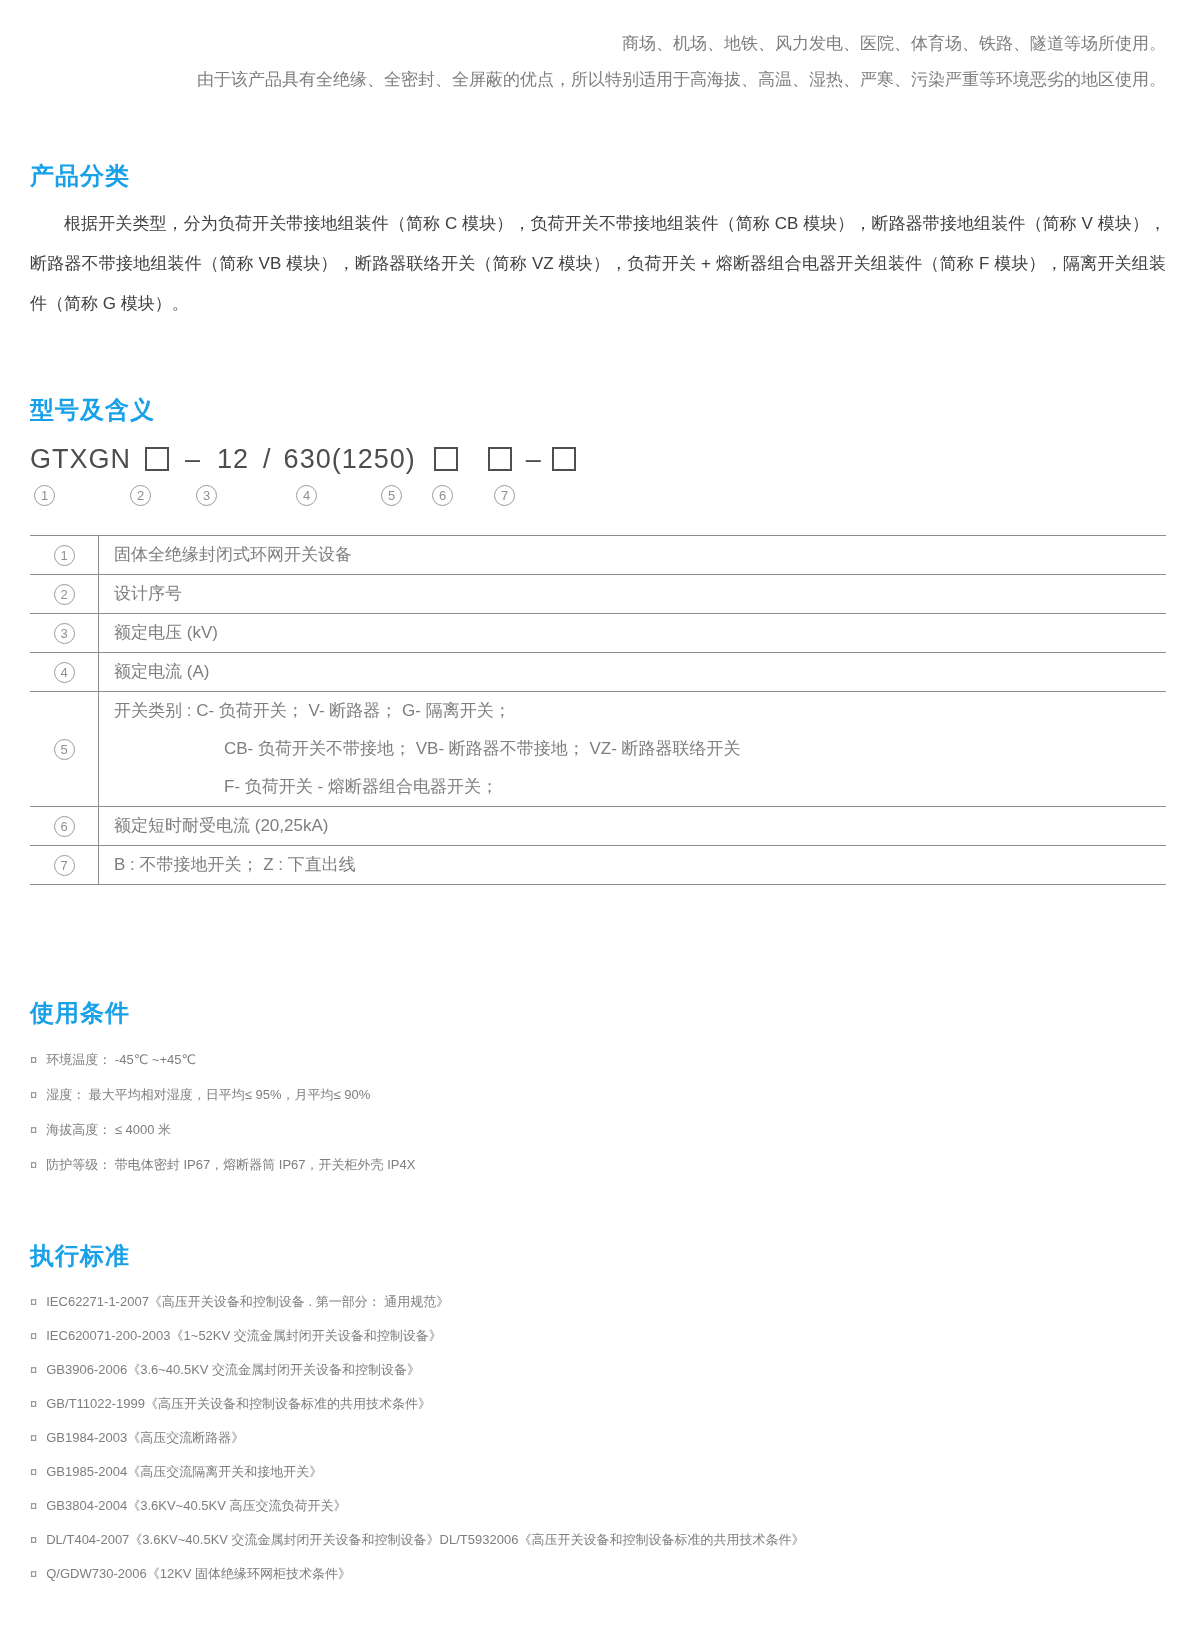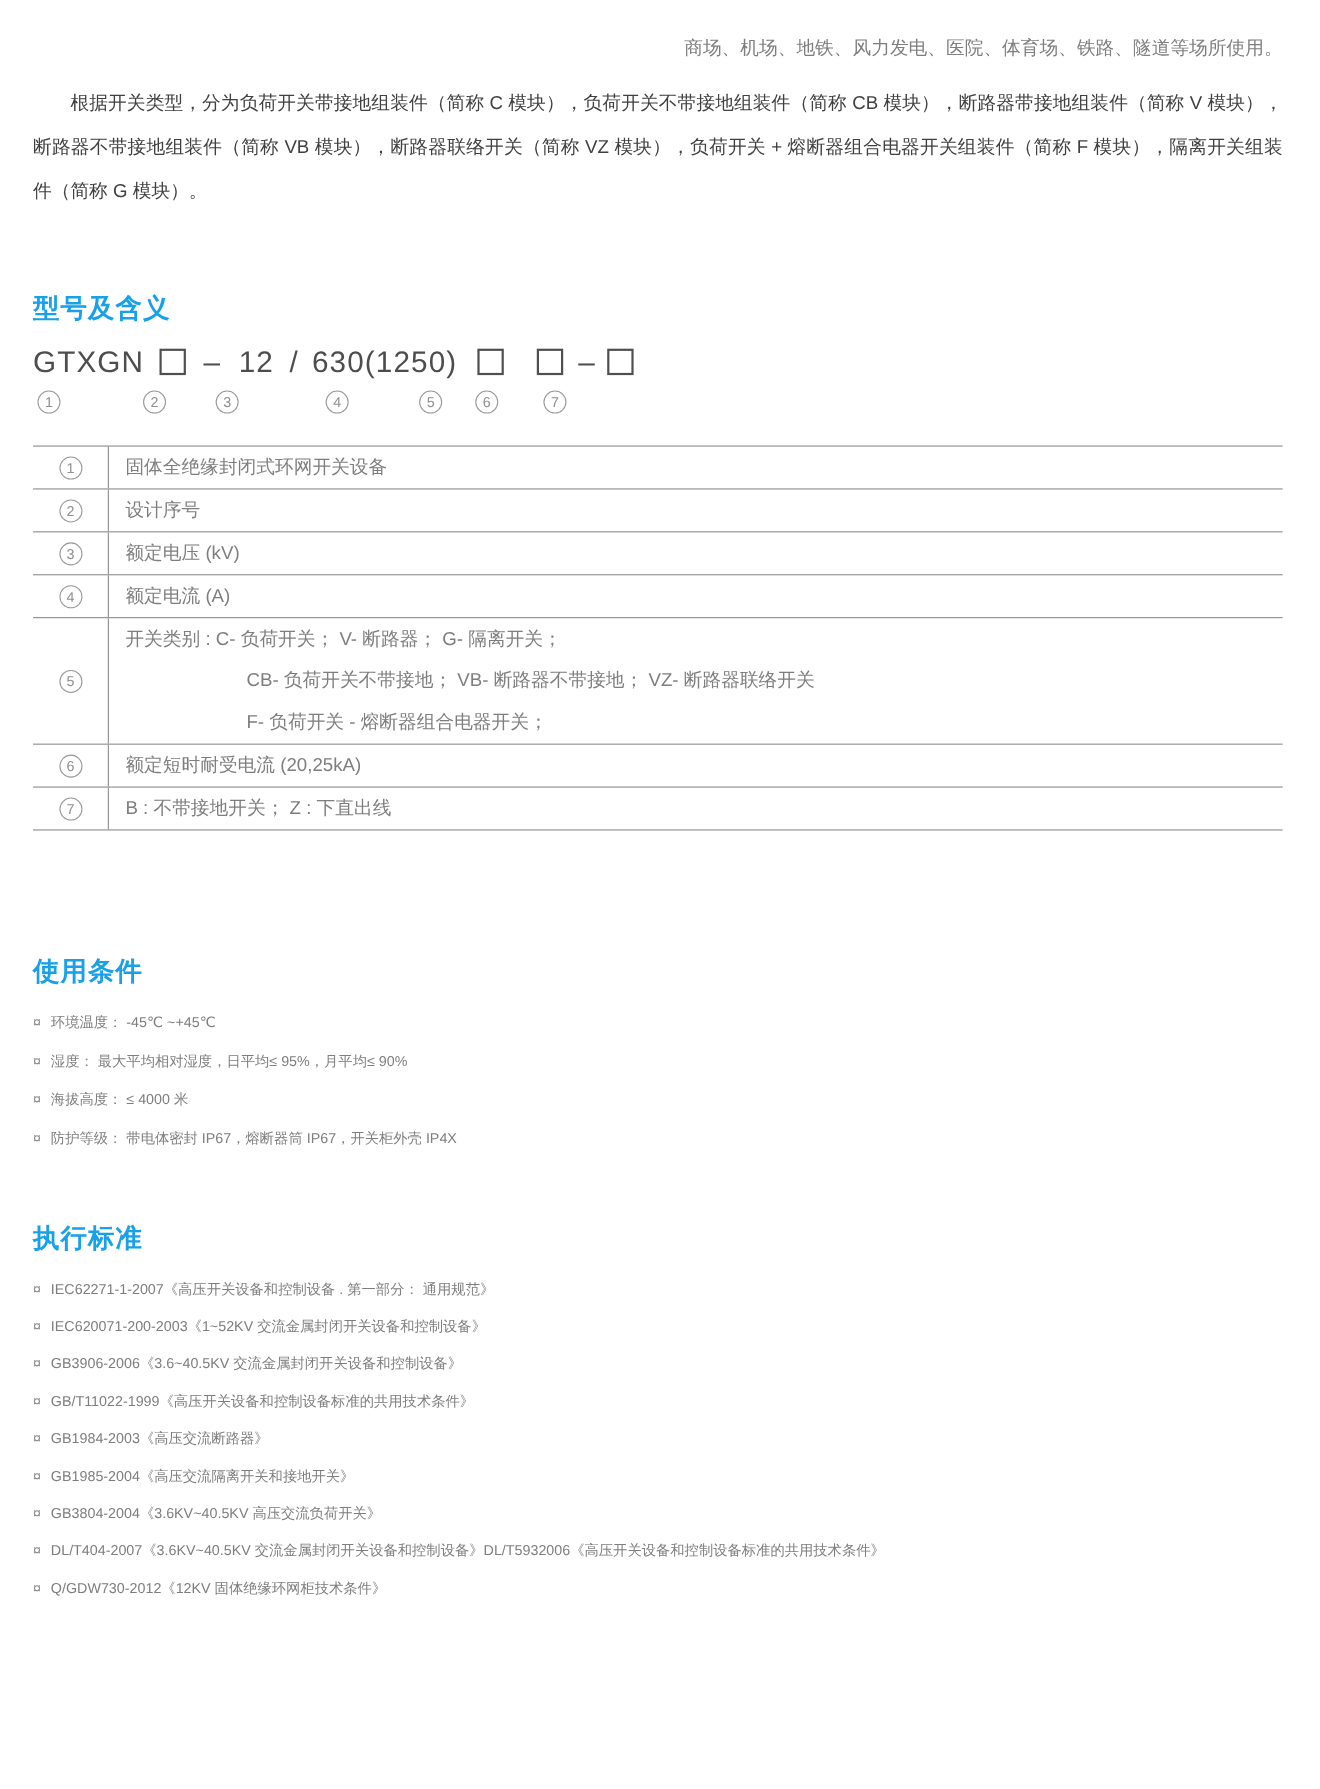--- a/index.html
+++ b/index.html
@@ -47,22 +47,24 @@
 
   #standards-title { margin-top:58px; }
 </style>
 </head>
 <body>
 
 <div class="page">
 
   <div class="intro">
     <p>商场、机场、地铁、风力发电、医院、体育场、铁路、隧道等场所使用。</p>
+    <p>由于该产品具有全绝缘、全密封、全屏蔽的优点，所以特别适用于高海拔、高温、湿热、严寒、污染严重等环境恶劣的地区使用。</p>
   </div>
 
+  <h2 class="sec" id="classification-title">产品分类</h2>
   <p class="classify-body">根据开关类型，分为负荷开关带接地组装件（简称 C 模块），负荷开关不带接地组装件（简称 CB 模块），断路器带接地组装件（简称 V 模块），断路器不带接地组装件（简称 VB 模块），断路器联络开关（简称 VZ 模块），负荷开关 + 熔断器组合电器开关组装件（简称 F 模块），隔离开关组装件（简称 G 模块）。</p>
 
   <h2 class="sec" id="model-title">型号及含义</h2>
 
   <div class="model-code">
     <span class="part">GTXGN</span>
     <span class="mbox ml14"></span>
     <span class="part ml16">–</span>
     <span class="part ml16">12</span>
     <span class="part ml14">/</span>
@@ -143,16 +145,16 @@
   <h2 class="sec" id="standards-title">执行标准</h2>
   <ul class="bullet-list std-list">
     <li><span class="bullet">¤</span><span>IEC62271-1-2007《高压开关设备和控制设备 . 第一部分： 通用规范》</span></li>
     <li><span class="bullet">¤</span><span>IEC620071-200-2003《1~52KV 交流金属封闭开关设备和控制设备》</span></li>
     <li><span class="bullet">¤</span><span>GB3906-2006《3.6~40.5KV 交流金属封闭开关设备和控制设备》</span></li>
     <li><span class="bullet">¤</span><span>GB/T11022-1999《高压开关设备和控制设备标准的共用技术条件》</span></li>
     <li><span class="bullet">¤</span><span>GB1984-2003《高压交流断路器》</span></li>
     <li><span class="bullet">¤</span><span>GB1985-2004《高压交流隔离开关和接地开关》</span></li>
     <li><span class="bullet">¤</span><span>GB3804-2004《3.6KV~40.5KV 高压交流负荷开关》</span></li>
     <li><span class="bullet">¤</span><span>DL/T404-2007《3.6KV~40.5KV 交流金属封闭开关设备和控制设备》DL/T5932006《高压开关设备和控制设备标准的共用技术条件》</span></li>
-    <li><span class="bullet">¤</span><span>Q/GDW730-2012《12KV 固体绝缘环网柜技术条件》</span></li>
+    <li><span class="bullet">¤</span><span>Q/GDW730-2006《12KV 固体绝缘环网柜技术条件》</span></li>
   </ul>
 
 </div>
 
 </body></html>

